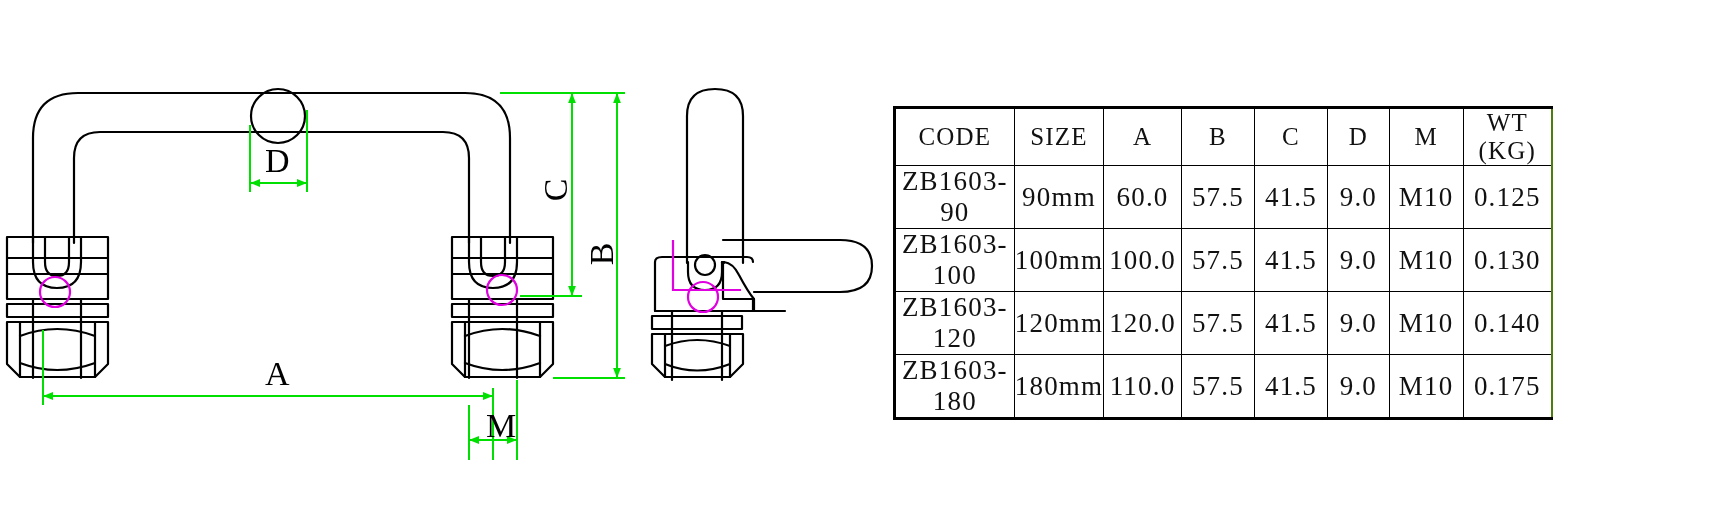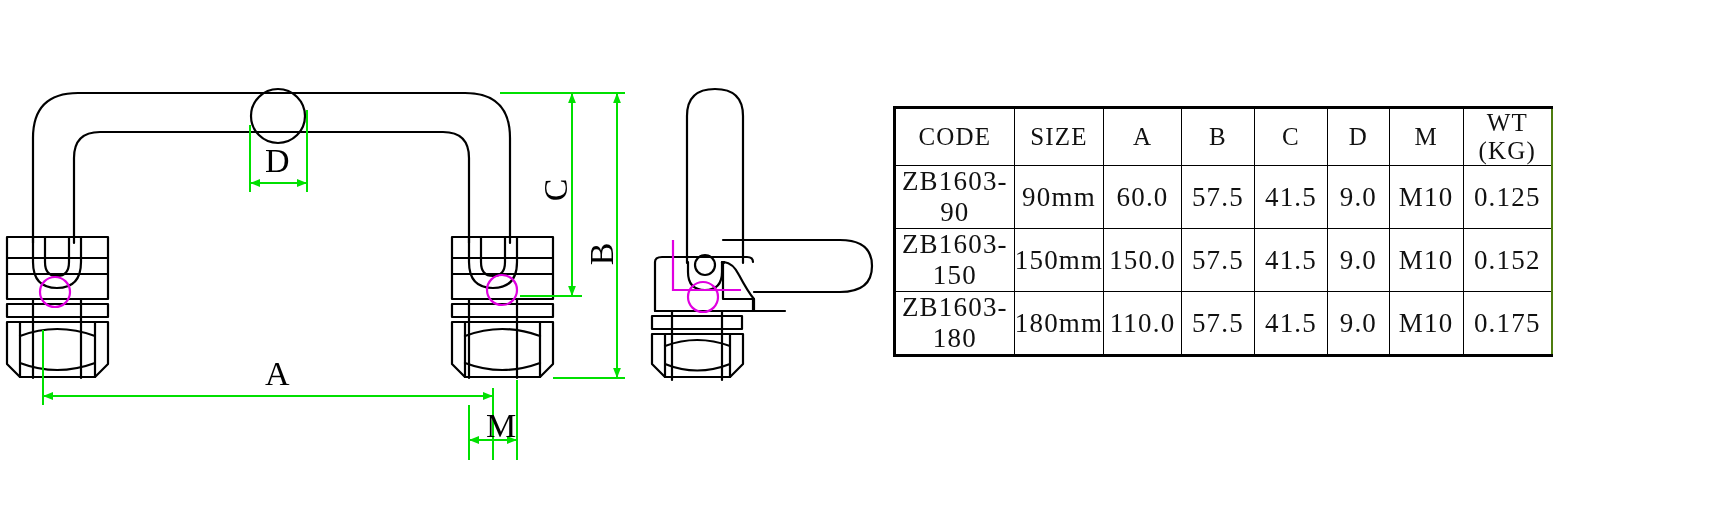--- a/index.html
+++ b/index.html
@@ -271,28 +271,38 @@
           <td class="cell-code">ZB1603-90</td>
           <td class="cell-size">90mm</td>
           <td>60.0</td>
           <td>57.5</td>
           <td>41.5</td>
           <td>9.0</td>
           <td>M10</td>
           <td class="cell-wt">0.125</td>
         </tr>
         <tr>
-          <td class="cell-code">ZB1603-150</td>
-          <td class="cell-size">150mm</td>
-          <td>150.0</td>
+          <td class="cell-code">ZB1603-100</td>
+          <td class="cell-size">100mm</td>
+          <td>100.0</td>
           <td>57.5</td>
           <td>41.5</td>
           <td>9.0</td>
           <td>M10</td>
-          <td class="cell-wt">0.152</td>
+          <td class="cell-wt">0.130</td>
+        </tr>
+        <tr>
+          <td class="cell-code">ZB1603-120</td>
+          <td class="cell-size">120mm</td>
+          <td>120.0</td>
+          <td>57.5</td>
+          <td>41.5</td>
+          <td>9.0</td>
+          <td>M10</td>
+          <td class="cell-wt">0.140</td>
         </tr>
         <tr>
           <td class="cell-code">ZB1603-180</td>
           <td class="cell-size">180mm</td>
           <td>110.0</td>
           <td>57.5</td>
           <td>41.5</td>
           <td>9.0</td>
           <td>M10</td>
           <td class="cell-wt">0.175</td>

